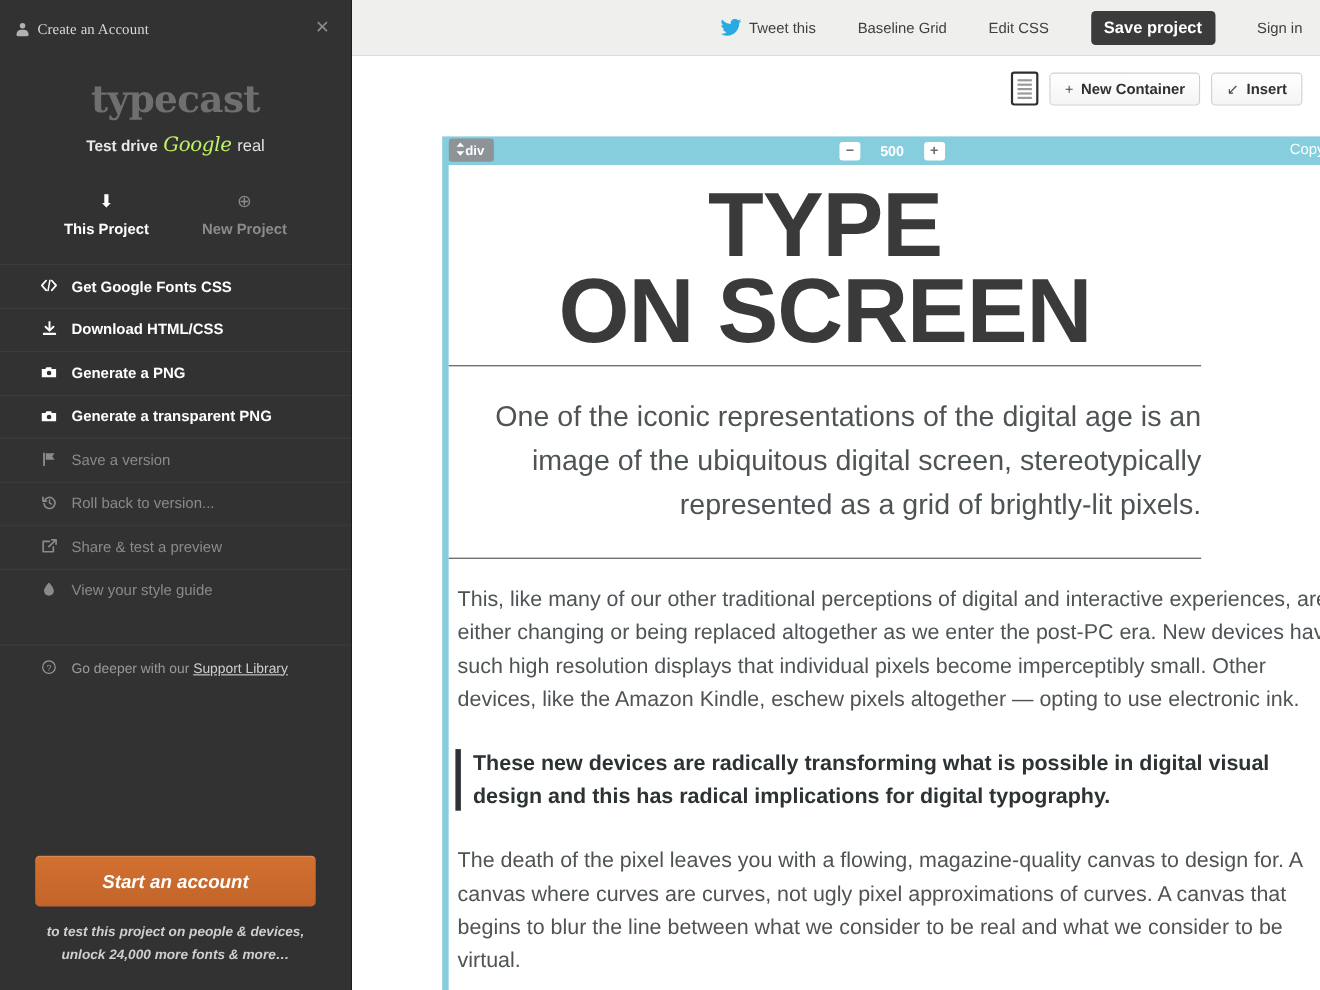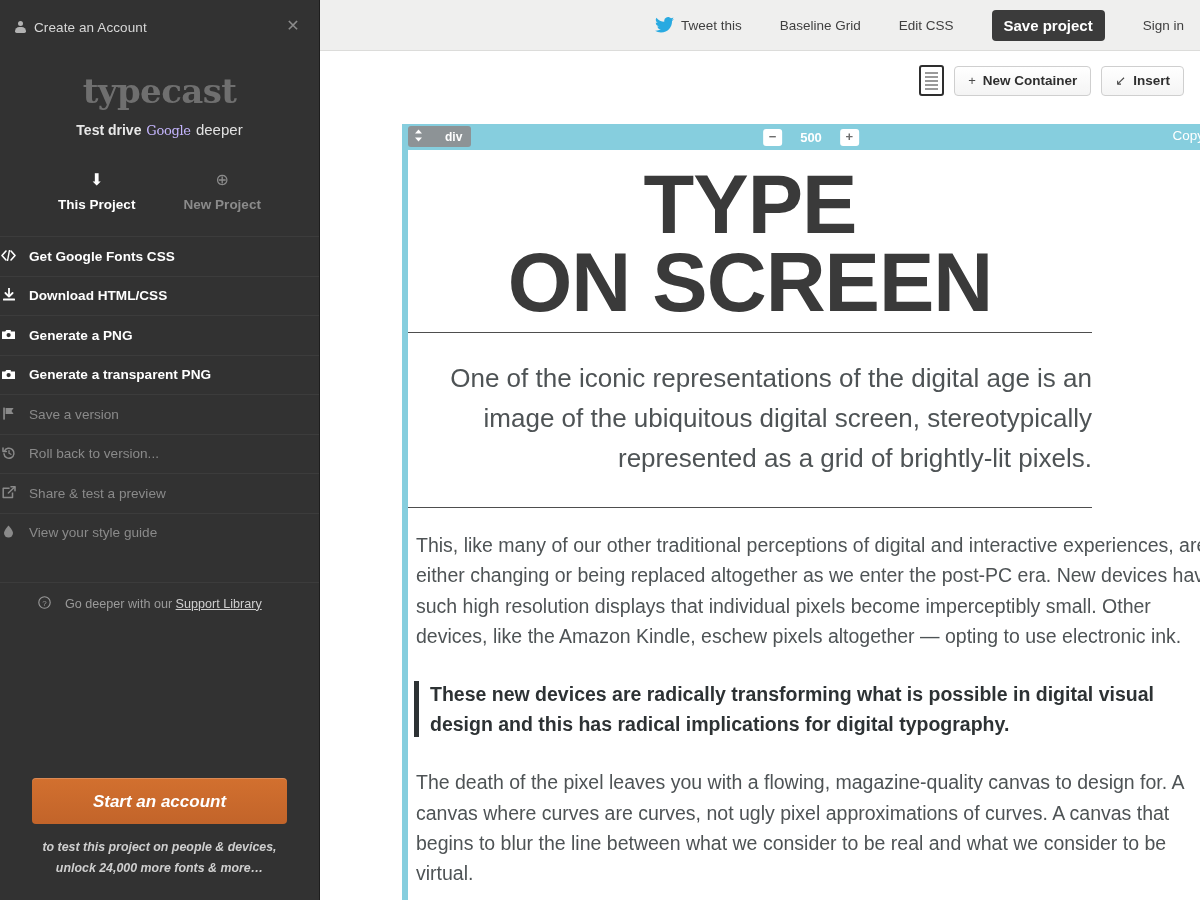--- a/index.html
+++ b/index.html
@@ -17,21 +17,21 @@
     position: absolute; left: 0; top: 0;
     width: 320px; height: 900px;
     background: #323232;
     color: #d6d6d6;
     border-right: 1px solid #1d1d1d;
     overflow: hidden;
   }
   .sb-top {
     height: 54px; position: relative;
     padding: 13px 14px;
-    display: flex; align-items: center;
+    display: flex; align-items: center; font-family: Liberation Serif, serif;
   }
   .sb-create {
     display: flex; align-items: center; gap: 7px;
     font-size: 13.5px; color: #d8d8d8; cursor: pointer;
     letter-spacing: .1px;
   }
   .person-ico {
     width: 13px; height: 13px; position: relative; display: inline-block;
     opacity: .85;
   }
@@ -55,22 +55,22 @@
     font-size: 34px; color: #6f6f6f; letter-spacing: -.6px;
     line-height: 1;
   }
   .sb-tagline {
     text-align: center; margin-top: 13px;
     font-size: 15px; color: #e8e8e8;
     font-family: "Liberation Sans", sans-serif;
   }
   .sb-tagline .tag-bold { font-weight: bold; font-size: 14px; }
   .sb-tagline .tag-google {
-    font-family: "DejaVu Serif", serif; font-size: 13px; color: #c4b5fd;
-    letter-spacing: -.3px; padding: 0 1px;
+    font-family: "DejaVu Serif", serif; font-size: 18px; color: #bef264;
+    letter-spacing: -.3px; padding: 0 1px; font-style: italic;
   }
   .sb-tagline .tag-light { font-weight: normal; font-size: 15px; color: #e2e2e2; }
 
   .sb-projects {
     display: flex; margin-top: 32px; padding: 0 34px;
   }
   .sb-proj {
     flex: 1; text-align: center; cursor: pointer;
   }
   .sb-proj .pico {
@@ -78,21 +78,21 @@
   }
   .sb-proj .plabel {
     font-size: 13.5px; font-weight: bold; margin-top: 7px; display: block;
   }
   .sb-proj.active .pico, .sb-proj.active .plabel { color: #ffffff; }
   .sb-proj.inactive .pico, .sb-proj.inactive .plabel { color: #8b8b8b; }
 
   .sb-menu { margin-top: 24px; }
   .sb-item {
     height: 39.5px; display: flex; align-items: center;
-    gap: 12px;
+    padding-left: 36px; gap: 12px;
     border-top: 1px solid #3c3c3c;
     font-size: 13.6px; cursor: pointer;
   }
   .sb-item:first-child { border-top: 1px solid #3c3c3c; }
   .sb-item.enabled { color: #ffffff; font-weight: bold; }
   .sb-item.disabled { color: #8a8a8a; font-weight: normal; }
   .sb-ico {
     width: 17px; min-width: 17px; text-align: center;
     font-size: 13px; line-height: 1;
     display: inline-block;
@@ -176,21 +176,21 @@
     position: absolute; left: 82px; top: 14px; right: -20px; bottom: 0;
   }
   .cont-bar {
     position: relative; height: 26px; background: #86cede;
   }
   .cont-tag {
     position: absolute; left: 6px; top: 2px;
     height: 21px; padding: 0 9px 0 6px;
     background: #8d9396; border-radius: 3px;
     color: #ffffff; font-size: 12px; font-weight: bold;
-    display: flex; align-items: center; gap: 22px;
+    display: flex; align-items: center; gap: 0;
   }
   .ud-arrows { font-size: 10px; line-height: 1; letter-spacing: -1px; }
   .cont-zoom {
     position: absolute; left: 50%; top: 0; transform: translateX(-50%);
     height: 26px; display: flex; align-items: center; gap: 18px;
   }
   .zbtn {
     width: 19px; height: 17px; border-radius: 3px;
     background: #ffffff; color: #6d6d6d;
     font-size: 13px; line-height: 15px; text-align: center; font-weight: bold;
@@ -263,21 +263,21 @@
       <div class="sb-create">
         <span class="person-ico"></span>
         <span>Create an Account</span>
       </div>
       <div class="sb-close">✕</div>
     </div>
 
     <div class="sb-logo">typecast</div>
 
     <div class="sb-tagline">
-      <span class="tag-bold">Test drive </span><span class="tag-google">Google</span><span class="tag-light"> deeper</span>
+      <span class="tag-bold">Test drive </span><span class="tag-google">Google</span><span class="tag-light"> real</span>
     </div>
 
     <div class="sb-projects">
       <div class="sb-proj active">
         <span class="pico">⬇</span>
         <span class="plabel">This Project</span>
       </div>
       <div class="sb-proj inactive">
         <span class="pico">⊕</span>
         <span class="plabel">New Project</span>

